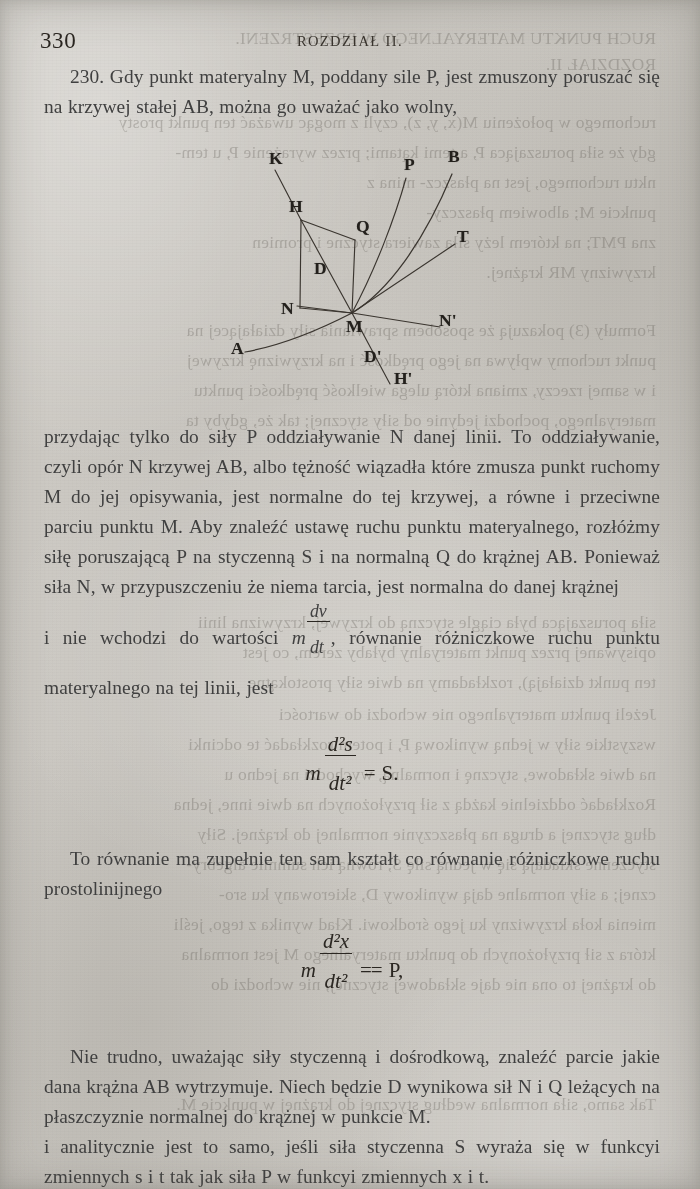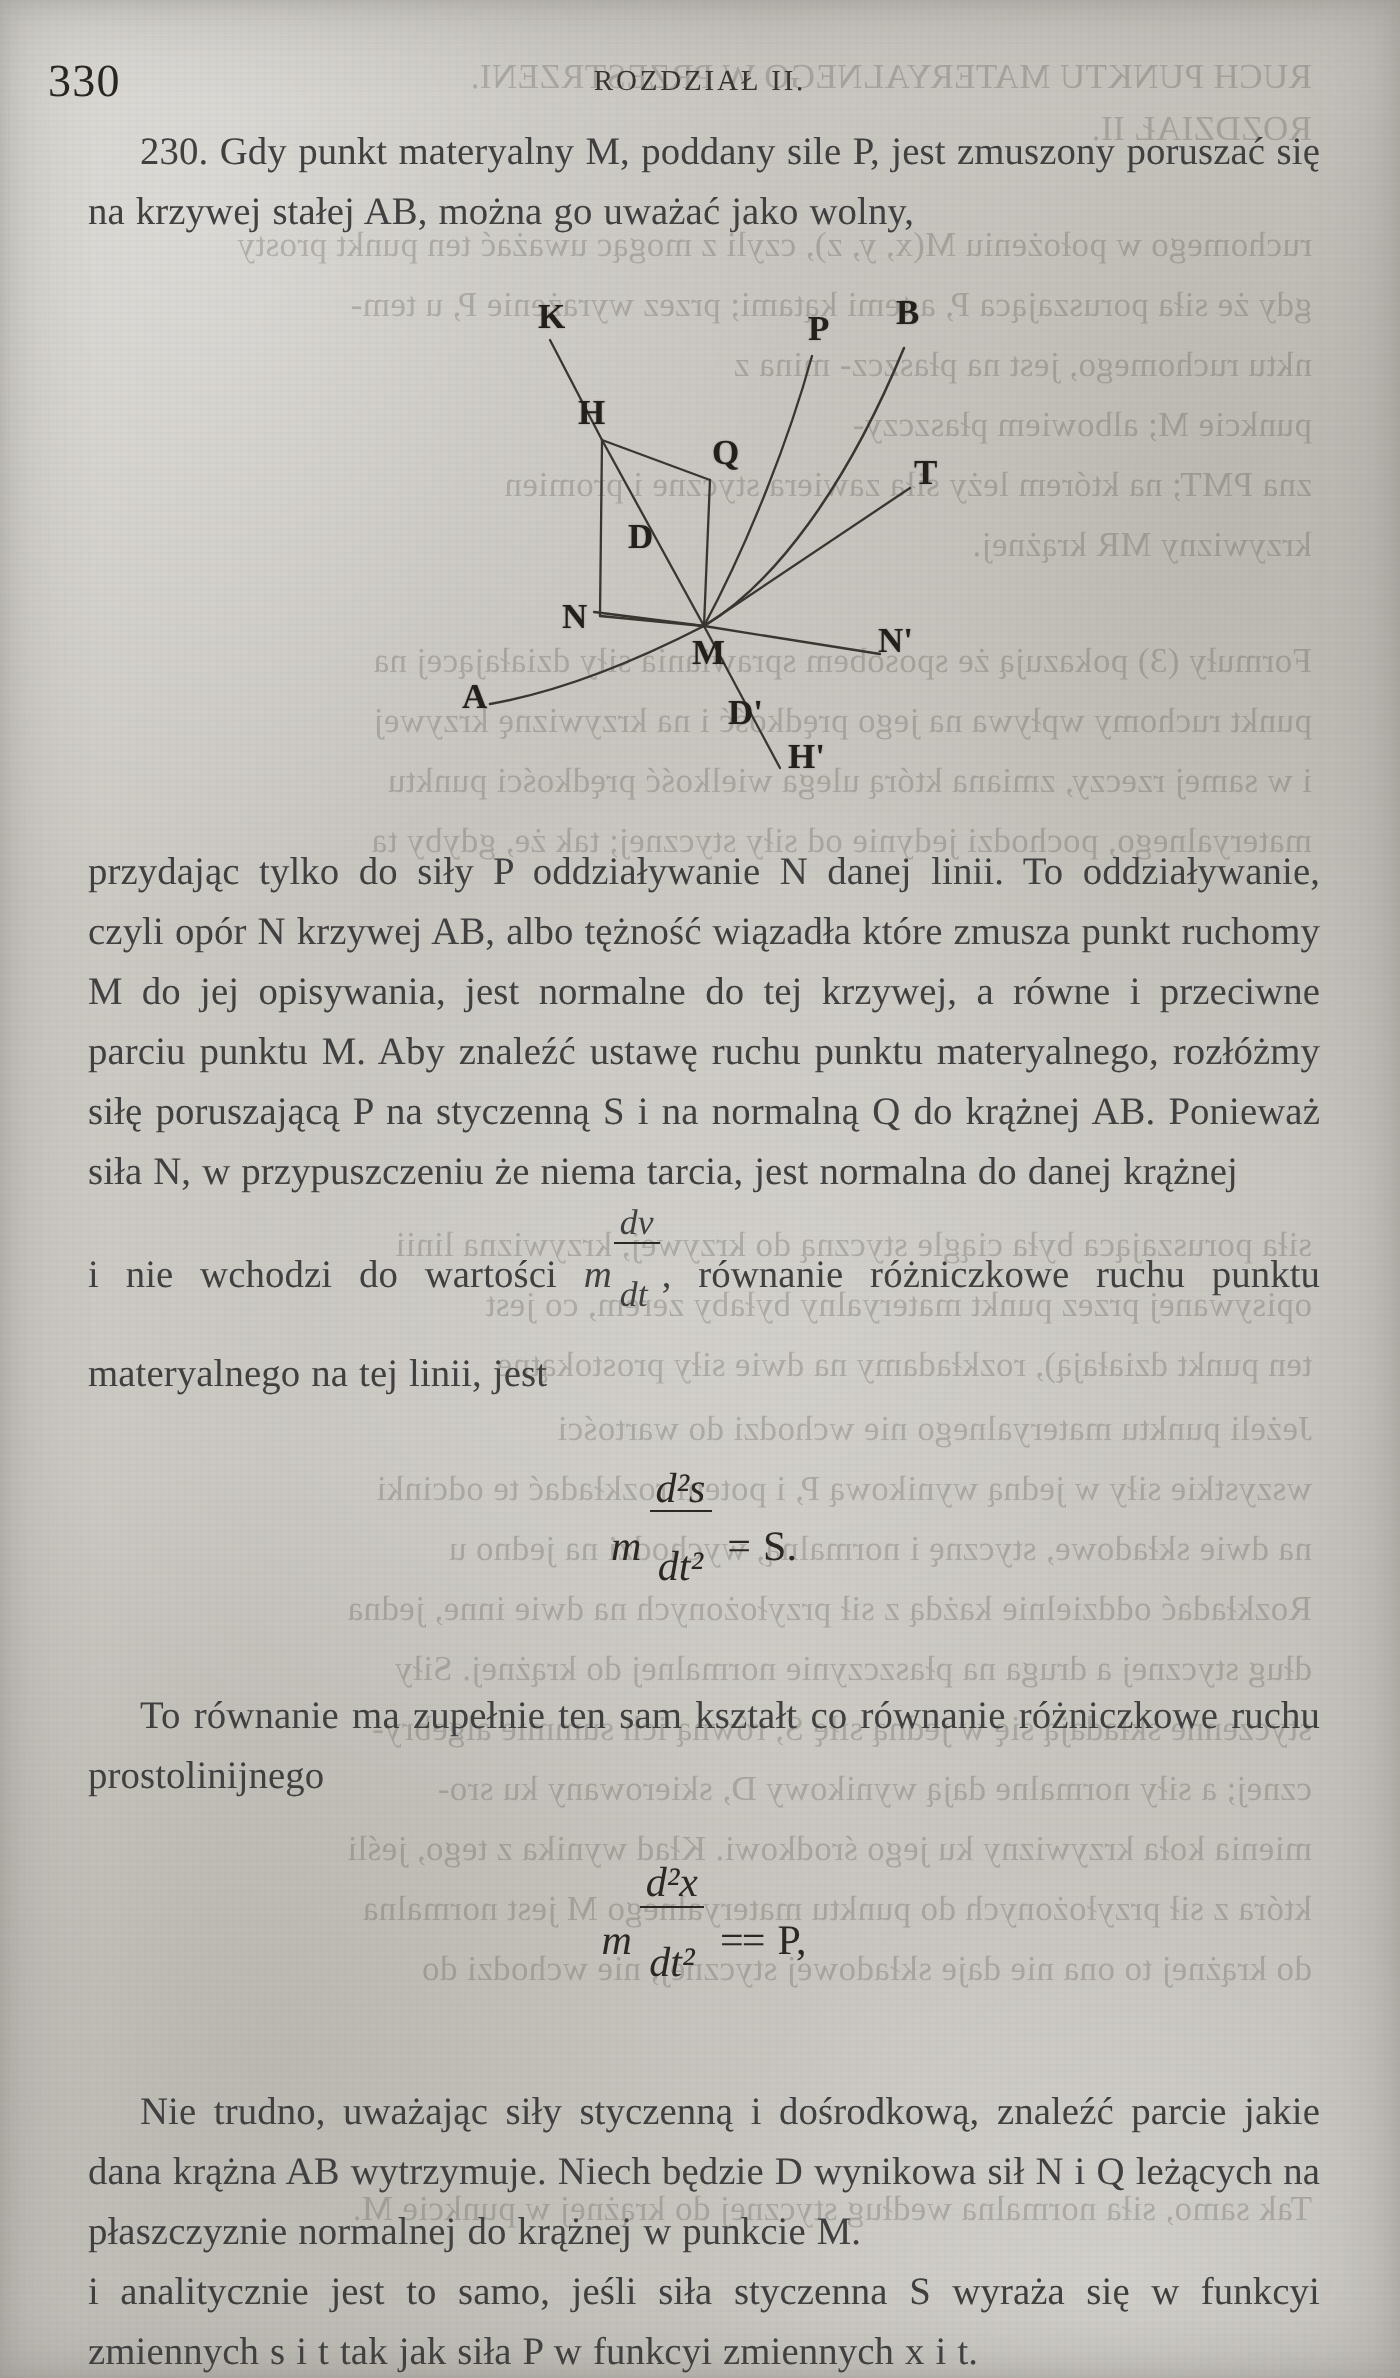--- a/index.html
+++ b/index.html
@@ -76,21 +76,21 @@
   
   .runhead {
     position: absolute;
     top: 28px;
     left: 0;
     width: 100%;
     height: 26px;
   }
   .folio {
     position: absolute;
-    left: 24px;
+    left: 40px;
     top: 0;
     font-size: 23px;
     letter-spacing: .6px;
     color: #2a2621;
   }
   .chapter {
     position: absolute;
     left: 0;
     top: 5px;
     width: 100%;

